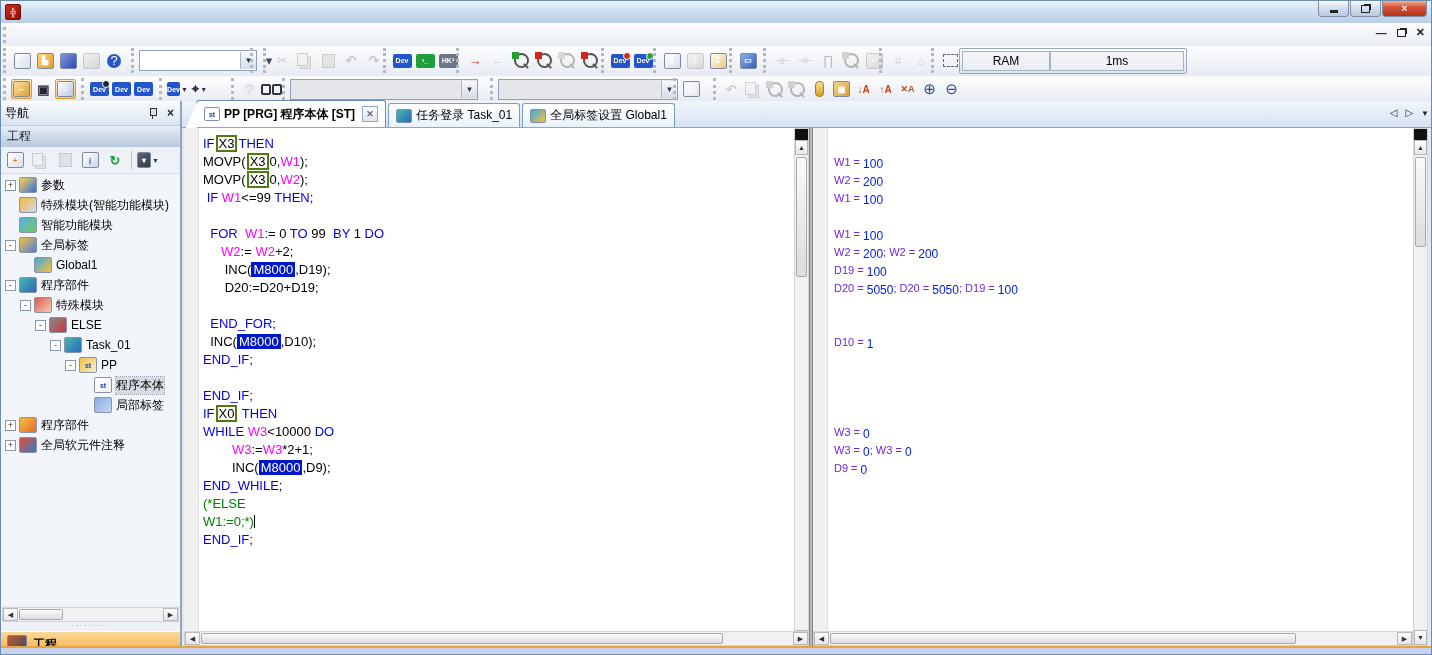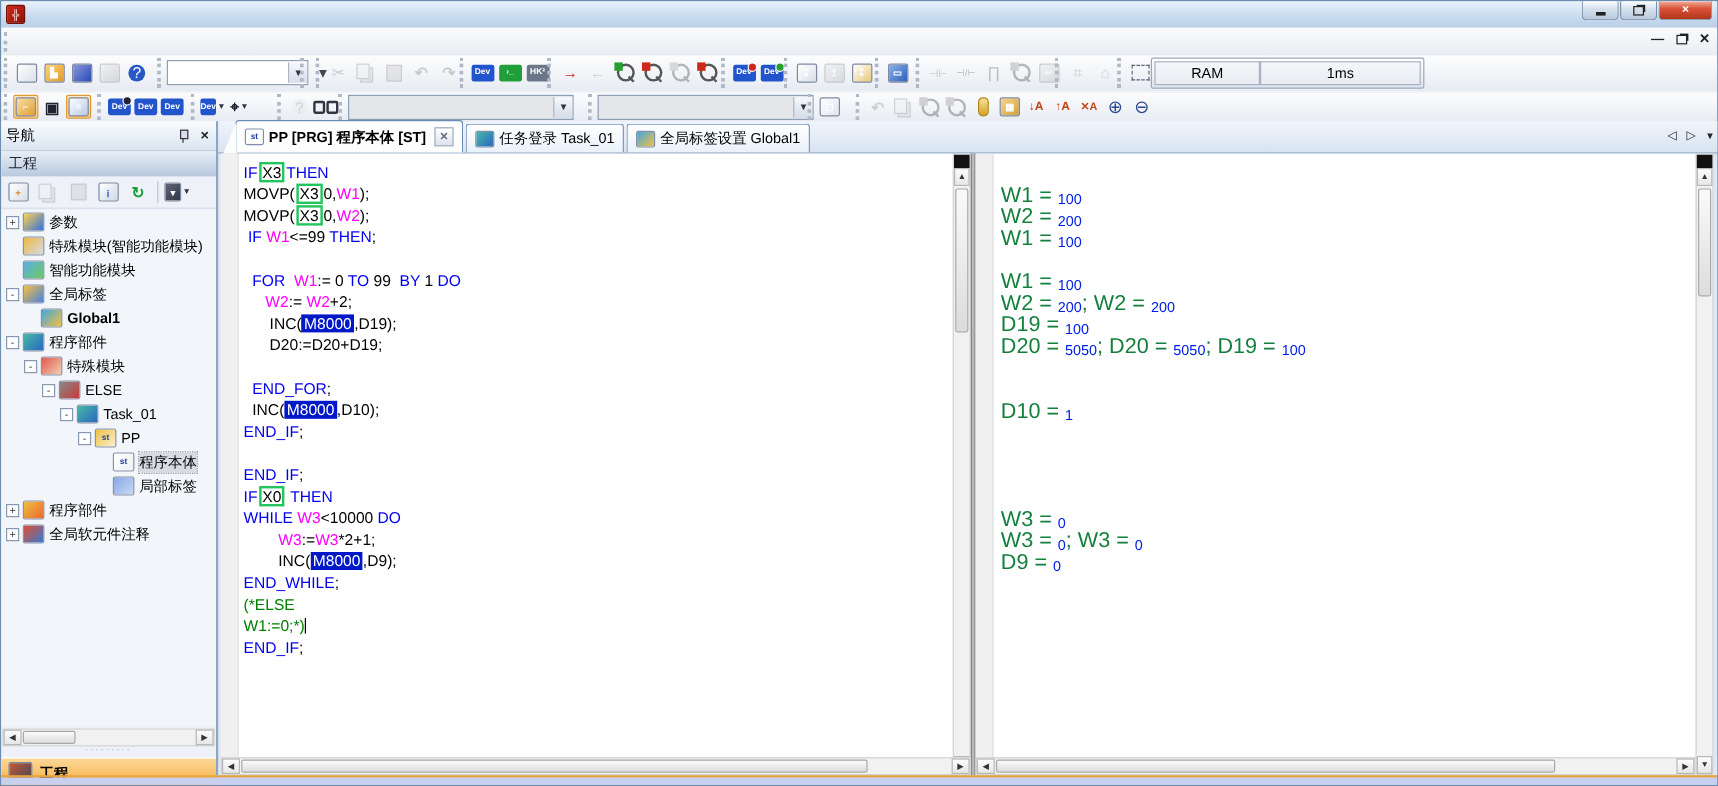--- a/index.html
+++ b/index.html
@@ -93,24 +93,24 @@
             font-size:9px;display:flex;align-items:center;justify-content:center;margin-left:3px;}
   .tabnav{position:absolute;right:4px;top:6px;display:flex;gap:8px;color:#223;font-size:10px;}
   
   .pane{position:absolute;top:27px;height:503px;background:#fff;overflow:hidden;}
   #lpane{left:2px;width:610px;}
   #rpane{left:631px;width:600px;}
   .gutter{position:absolute;left:0;top:0;bottom:0;width:14px;background:#f0f0f0;border-right:1px solid #e0e0e0;}
   .codebox{position:absolute;left:15px;top:0;right:0;bottom:0;padding:7px 0 0 4px;font-size:13px;line-height:18px;white-space:pre;}
   .cl{height:18px;}
   .k{color:#0000f0;} .v{color:#ff00ff;} .c{color:#008000;} .p{color:#000;}
-  .doff{display:inline-block;border:2px solid #22c55e;padding:0 1px;margin:0 1px;line-height:13px;color:#000;}
+  .doff{display:inline-block;border:2px solid #4d7c0f;padding:0 1px;margin:0 1px;line-height:13px;color:#000;}
   .don{background:#0018c8;color:#fff;padding:0 2px;}
   .caret{display:inline-block;width:1px;height:13px;background:#000;vertical-align:-2px;}
-  .mon-label{color:#15803d;font-size:18px;}
+  .mon-label{color:#6d28d9;font-size:11px;}
   .mon-val{color:#0020e8;font-size:12px;position:relative;top:2px;}
   
   #vsplit{position:absolute;left:627px;top:27px;width:4px;height:518px;background:#b8b8b8;border-left:1px solid #888;border-right:1px solid #888;box-sizing:border-box;}
   
   .sb{background:#f1f1f1;border:1px solid #d4d4d4;box-sizing:border-box;position:absolute;}
   .sb-btn{background:linear-gradient(#fdfdfd,#e6e6e6);border:1px solid #b8b8b8;color:#333;font-size:7px;
           display:flex;align-items:center;justify-content:center;box-sizing:border-box;}
   .sb-thumb{background:linear-gradient(#fafafa,#dcdcdc);border:1px solid #a8a8a8;box-sizing:border-box;border-radius:2px;}
   .vsb{width:15px;display:flex;flex-direction:column;align-items:stretch;}
   .vsb .sb-btn{height:15px;flex:none;}
@@ -440,21 +440,21 @@
         <div class="trow" style="padding-left: 4px;">
           <span class="texp none"></span>
           <span class="tico" style="background: linear-gradient(135deg, rgb(88, 176, 232), rgb(112, 200, 96));"></span>
           <span class="tlabel">智能功能模块</span>
         </div>
         <div class="trow" style="padding-left: 4px;">
           <span class="texp">-</span>
           <span class="tico" style="background: linear-gradient(135deg, rgb(245, 192, 64), rgb(72, 128, 224));"></span>
           <span class="tlabel">全局标签</span>
         </div>
-        <div class="trow" style="padding-left: 19px; font-weight: bold;">
+        <div class="trow" style="padding-left: 19px;">
           <span class="texp none"></span>
           <span class="tico" style="background: linear-gradient(135deg, rgb(64, 168, 224), rgb(245, 192, 64));"></span>
           <span class="tlabel">Global1</span>
         </div>
         <div class="trow" style="padding-left: 4px;">
           <span class="texp">-</span>
           <span class="tico" style="background: linear-gradient(135deg, rgb(72, 184, 168), rgb(40, 104, 192));"></span>
           <span class="tlabel">程序部件</span>
         </div>
         <div class="trow" style="padding-left: 19px;">

